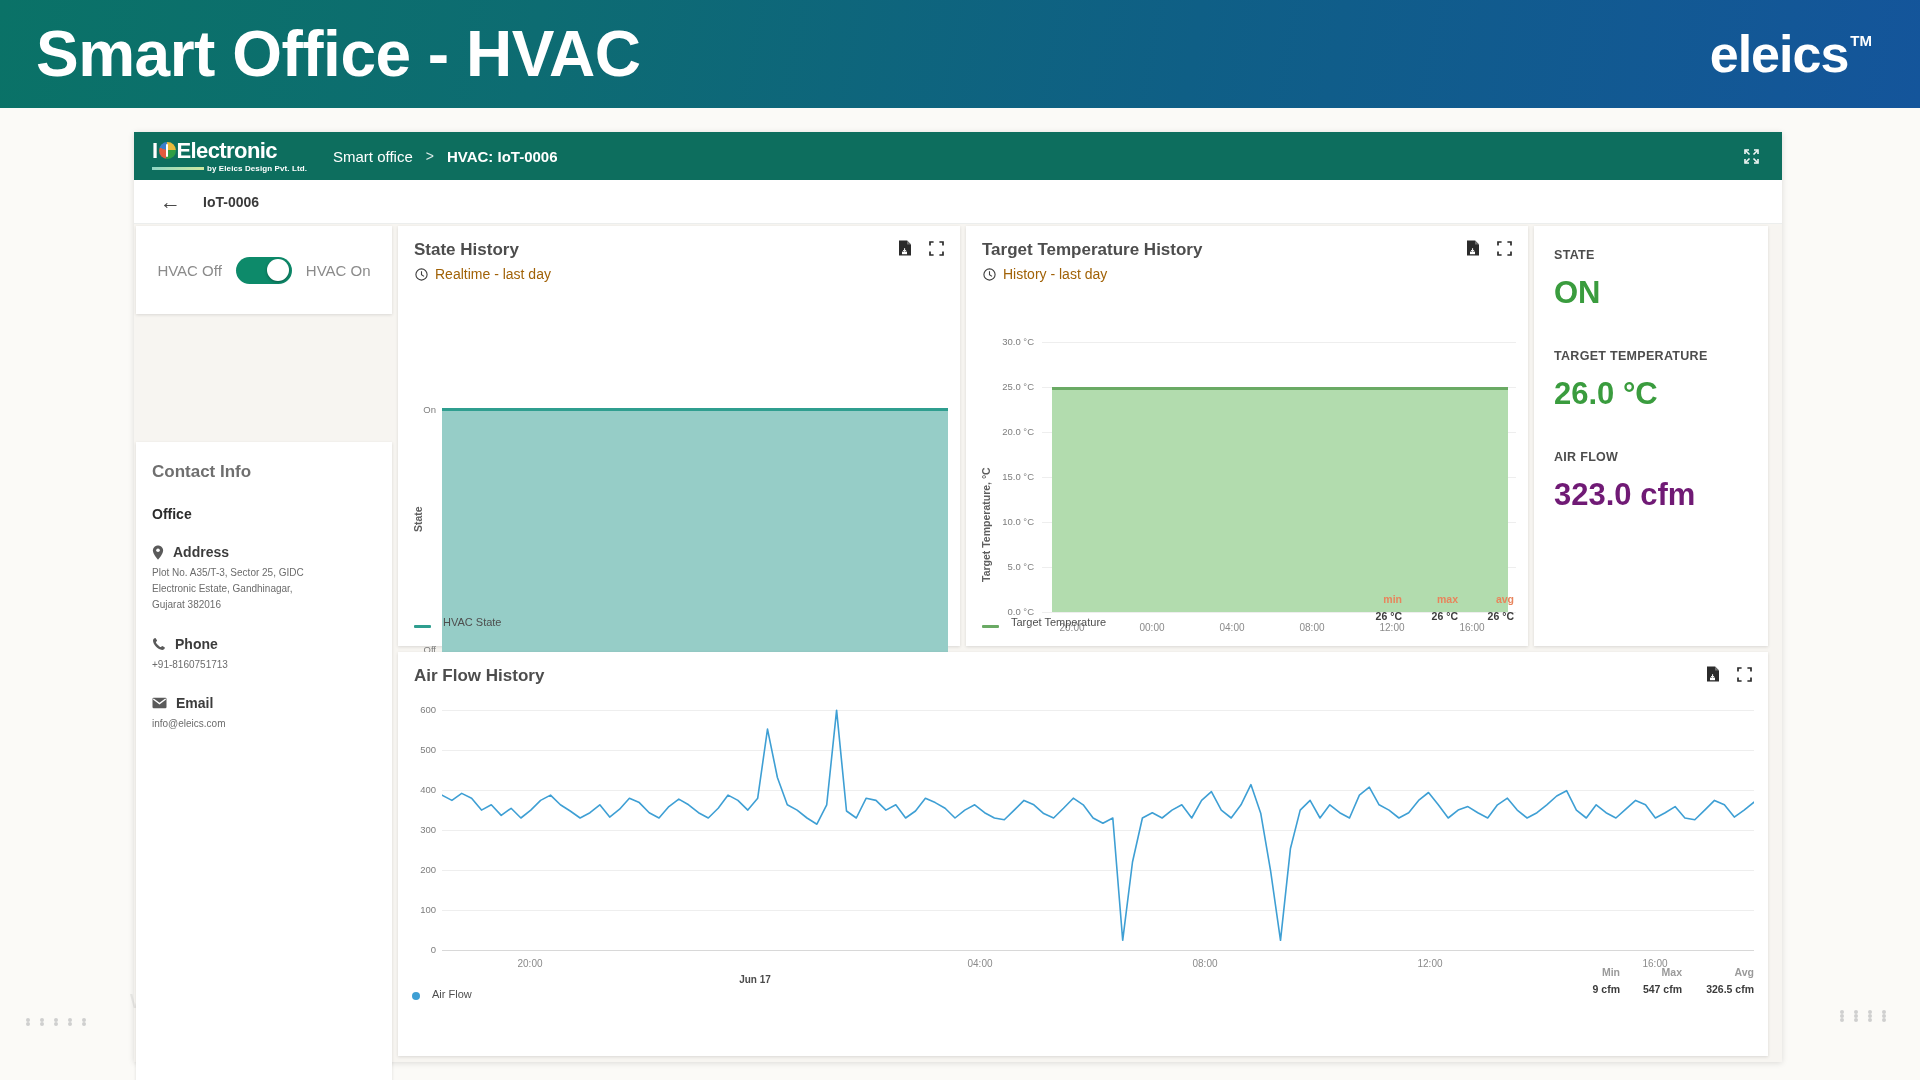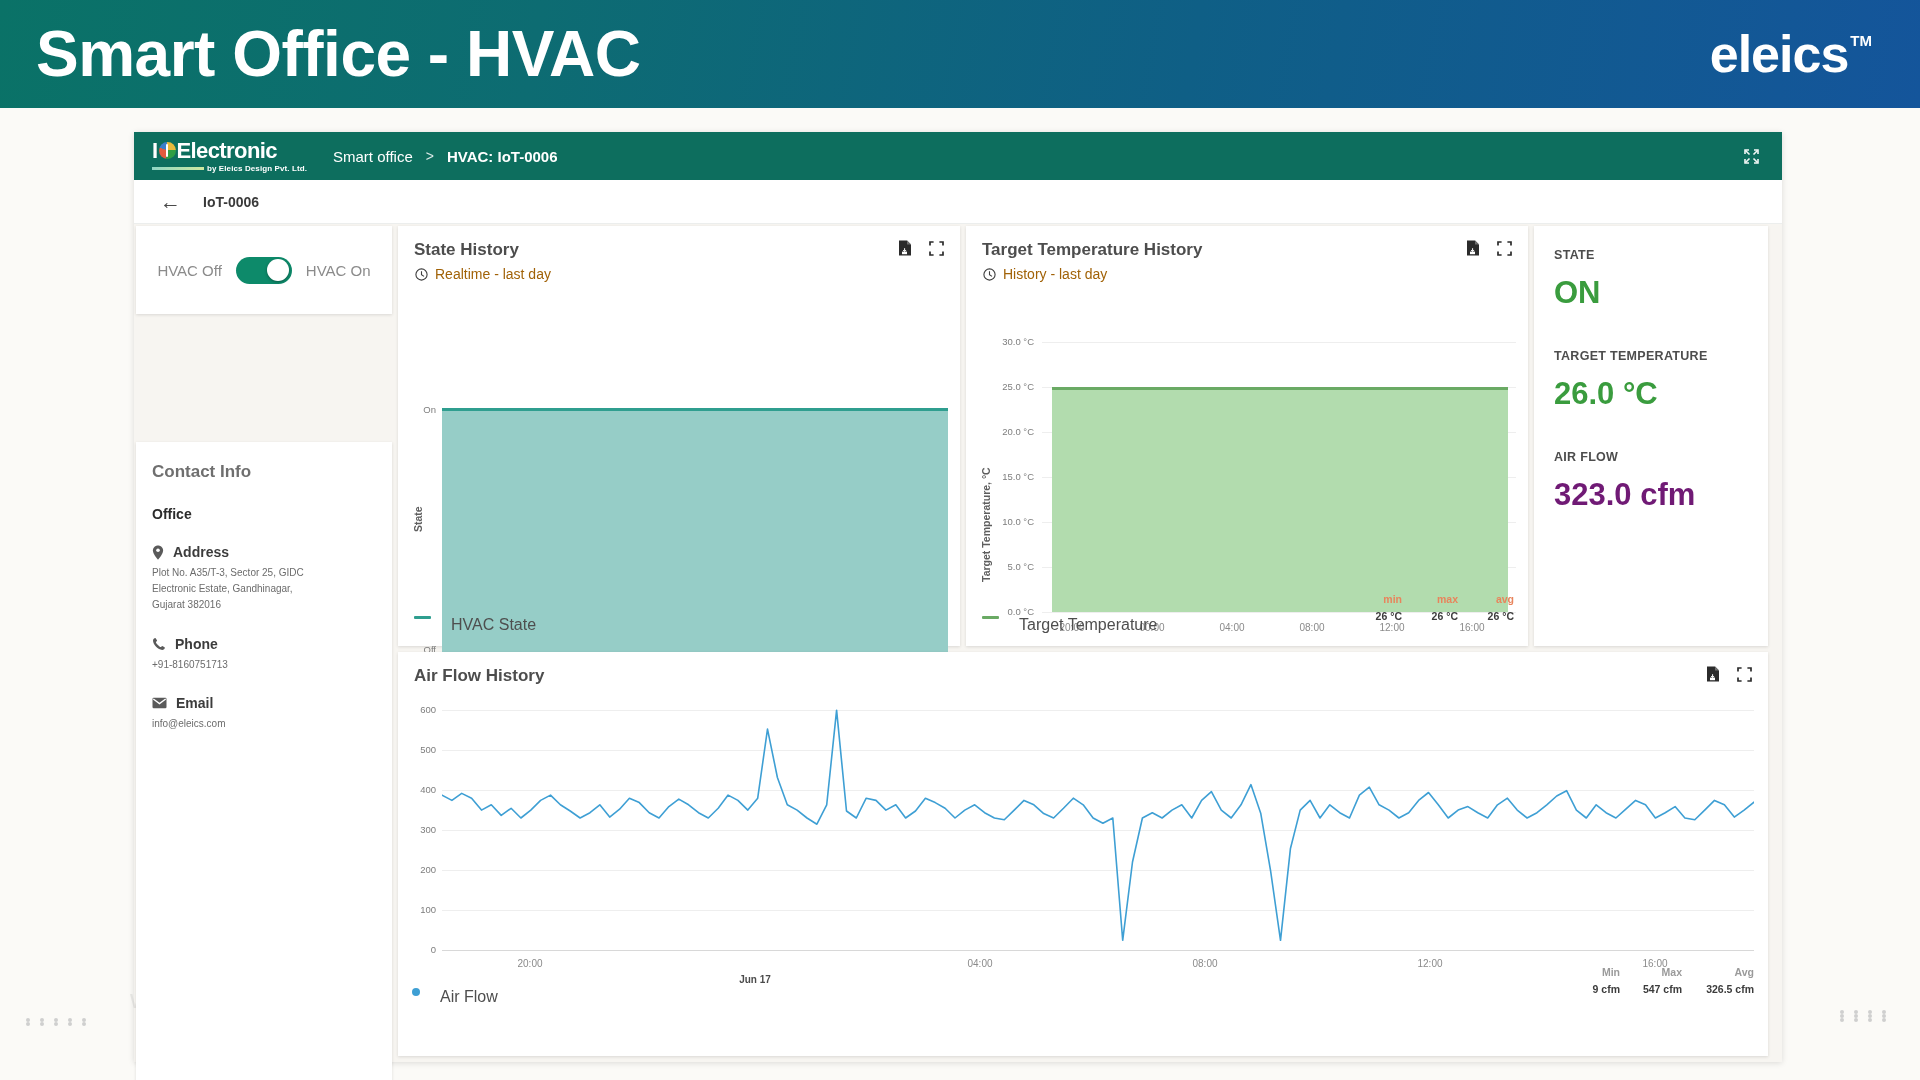--- a/index.html
+++ b/index.html
@@ -139,22 +139,22 @@
   .ylabel-rot {
     position: absolute; transform: rotate(-90deg);
     transform-origin: left top; white-space: nowrap;
     font-size: 10.5px; font-weight: bold; color: #5e5e5e;
   }
   .ytick { position: absolute; font-size: 9.5px; color: #7d7d7d; text-align: right; }
   .xtick { position: absolute; font-size: 10px; color: #8a8a8a; text-align: center; }
   .xtick.bold { font-weight: bold; color: #4b4b4b; margin-top: 16px; }
   .gridline { position: absolute; height: 1px; background: #eeeeee; }
   .legend-row {
-    position: absolute; display: flex; align-items: flex-start; gap: 20px;
-    font-size: 16px; color: #4e4e4e;
+    position: absolute; display: flex; align-items: flex-end; gap: 12px;
+    font-size: 11px; color: #4e4e4e;
   }
   .legend-dash { width: 17px; height: 3px; border-radius: 1px; display: inline-block; }
   .legend-dot { width: 8px; height: 8px; border-radius: 50%; display: inline-block; }
 
   .statbar { position: absolute; display: flex; gap: 0; }
   .statcol { width: 56px; text-align: right; }
   .stat-h { font-size: 10.5px; font-weight: bold; }
   .stat-v { font-size: 10.5px; font-weight: bold; color: #3c3c3c; margin-top: 5px; }
 
   .dots { position: absolute; display: grid; grid-template-columns: repeat(5, 14px); gap: 0; }

